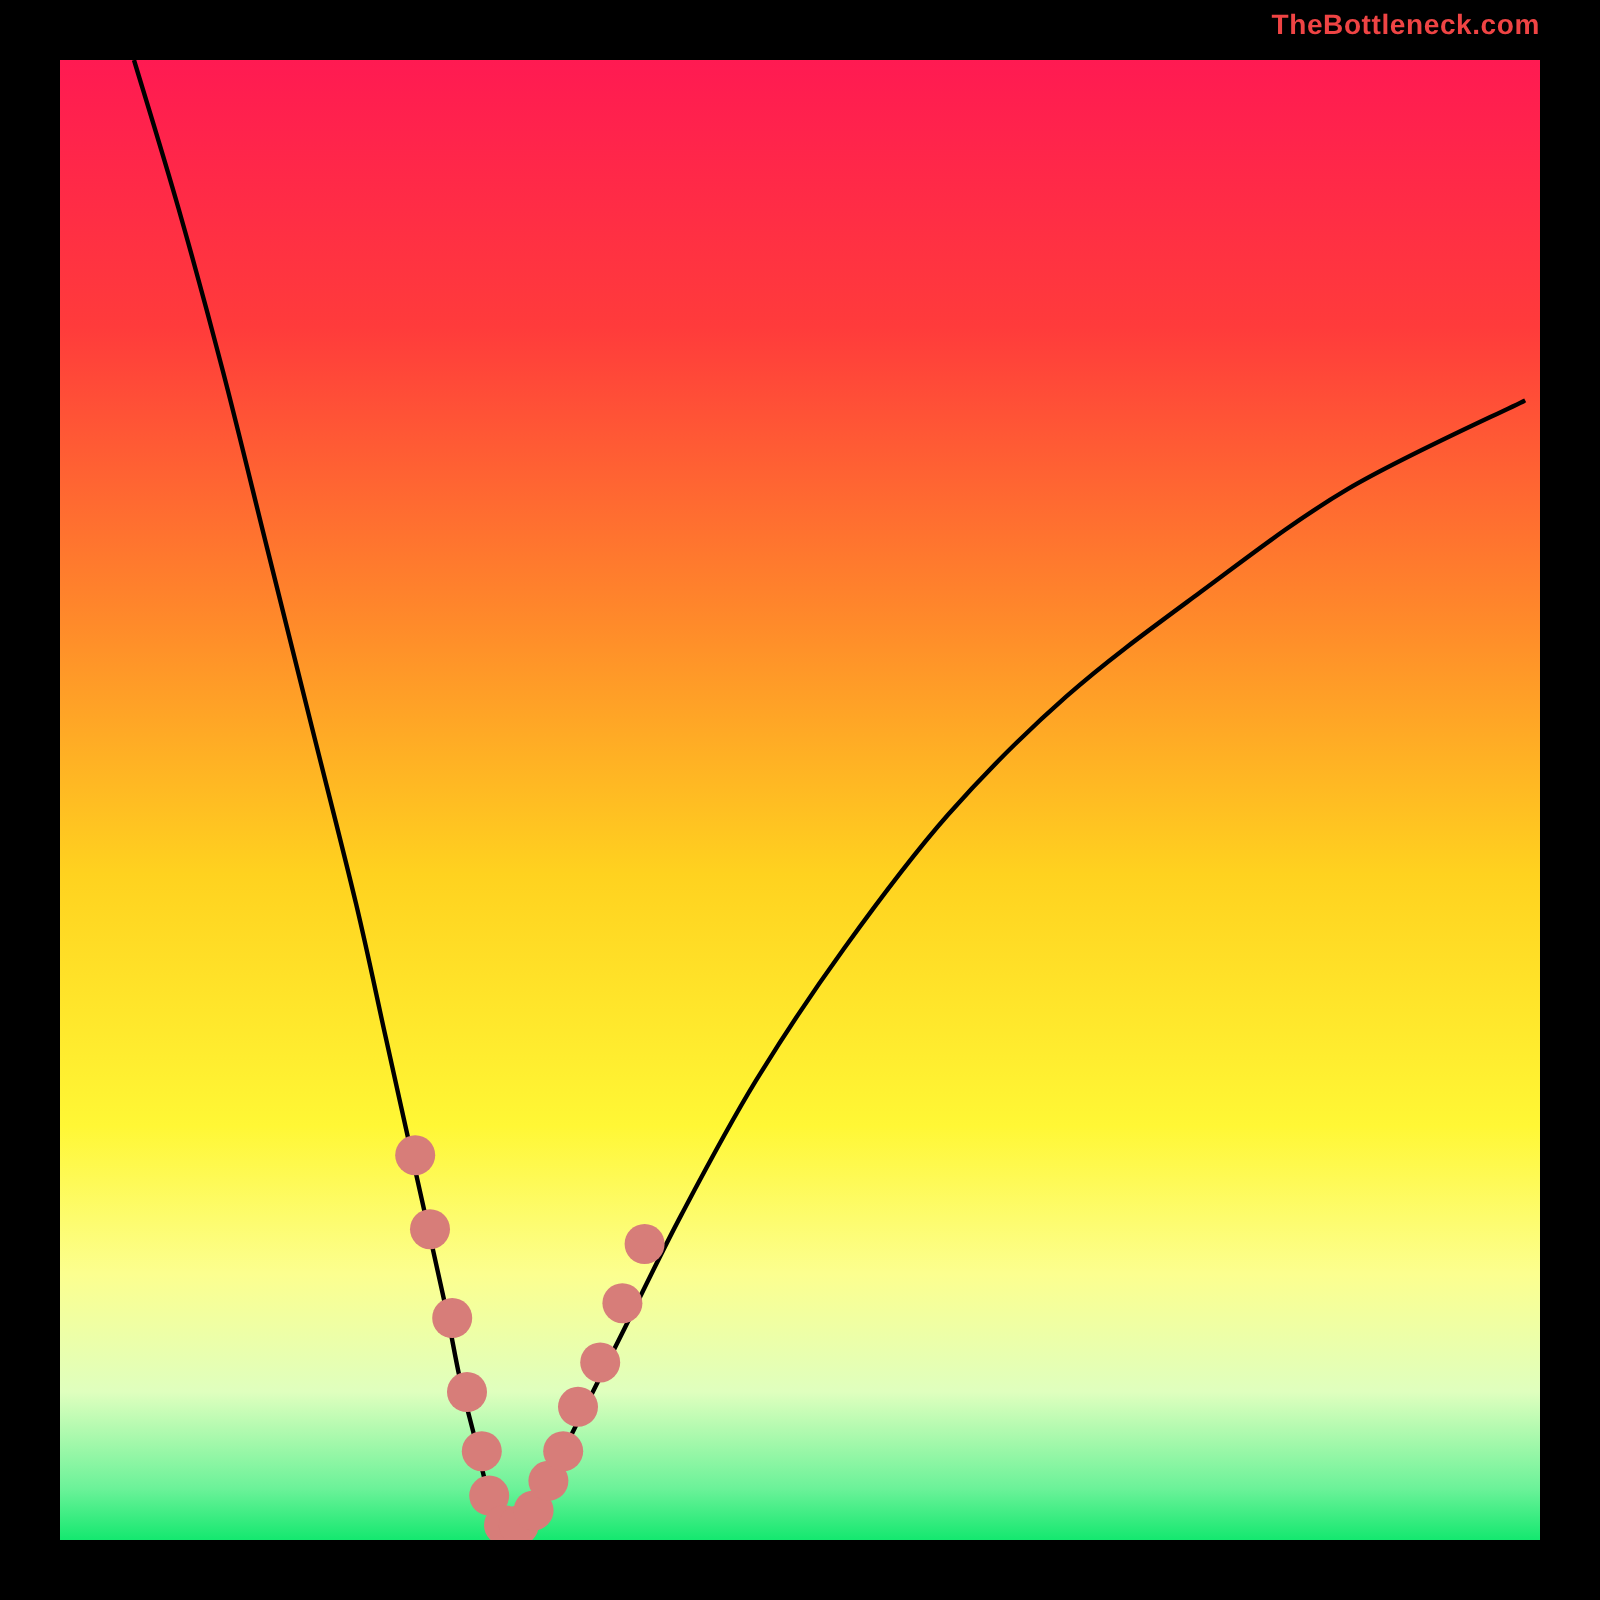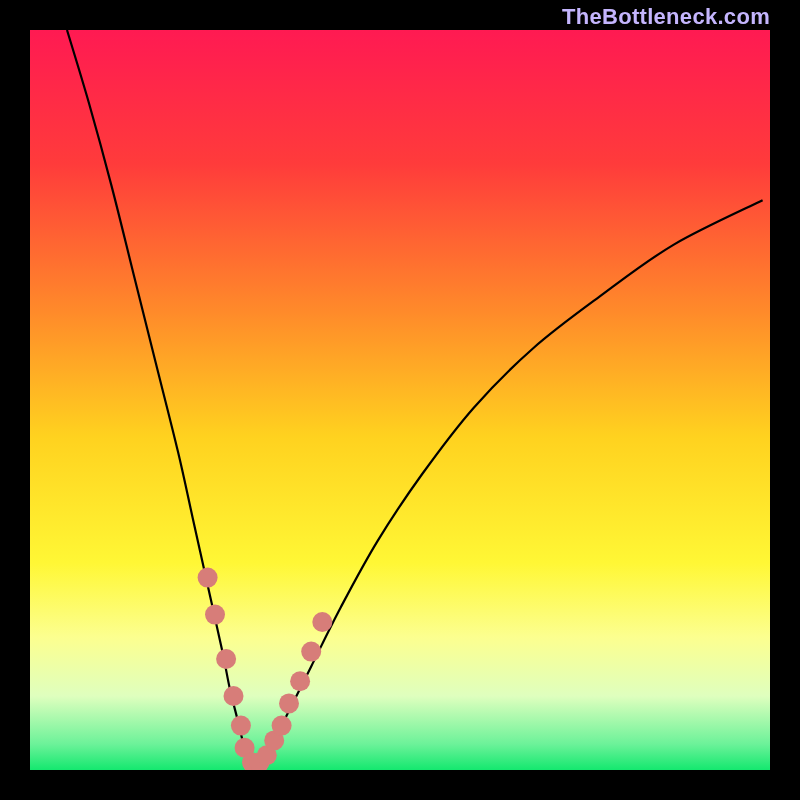--- a/index.html
+++ b/index.html
@@ -26,23 +26,23 @@
   }
   .gradient-bg {
     position: absolute;
     inset: 0;
   }
   .watermark {
     position: absolute;
     top: 4px;
     right: 30px;
     font-family: Arial, Helvetica, sans-serif;
-    font-size: 22px;
+    font-size: 14px;
     font-weight: 600;
-    color: #c4b5fd;
+    color: #ef4444;
     letter-spacing: 0.3px;
   }
   svg {
     position: absolute;
     inset: 0;
   }
 </style>
 </head>
 <body>
 

